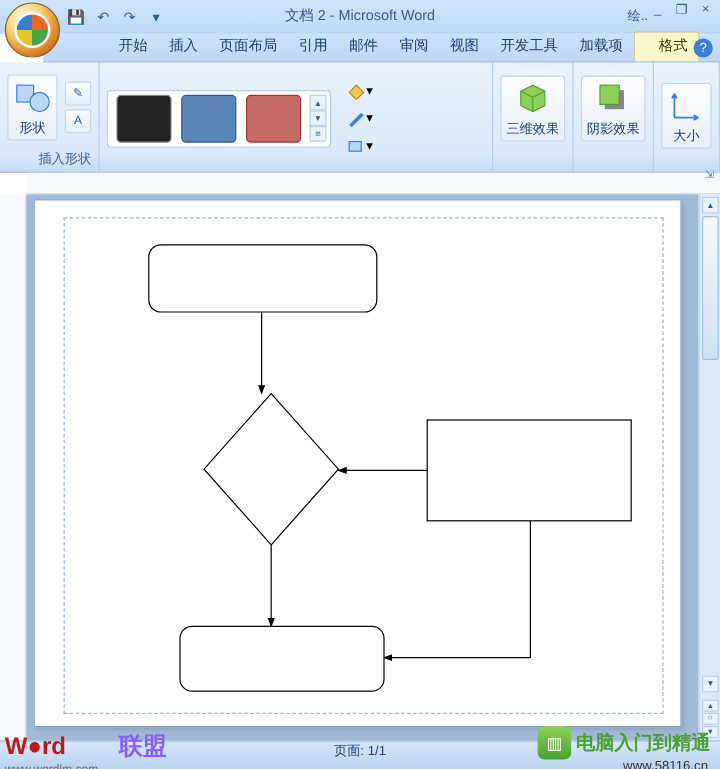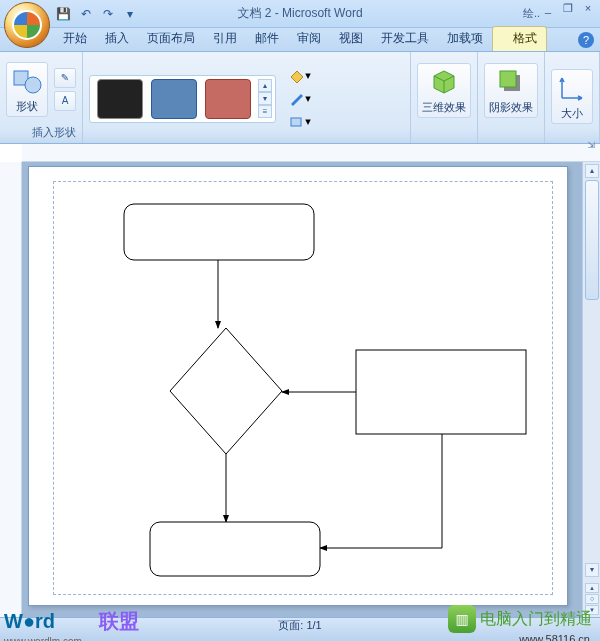--- a/index.html
+++ b/index.html
@@ -32,20 +32,21 @@
   .win-controls span { width:16px; height:14px; font-size:11px; color:#3a5a88; text-align:center; }
 
   
   .tabs {
     height:24px;
     background:linear-gradient(#cbe2f9,#bfd8f3);
     display:flex; align-items:flex-end;
     padding-left:54px;
     border-bottom:1px solid #8fb6e0;
     position:relative;
+    margin-left:36px;
   }
   .tab { padding:3px 9px 4px; font-size:12px; color:#1e3e6e; cursor:default; }
   .tab.format { background:#f9f6c8; border:1px solid #c6c08a; border-bottom:none; border-radius:3px 3px 0 0; color:#3a3a00;padding-left:20px; }
   .help-icon { position:absolute; right:6px; top:4px; width:16px; height:16px; border-radius:50%;
     background:#3a7fd5; color:#fff; font-size:11px; text-align:center; line-height:16px; }
 
   
   .ribbon {
     height:92px;
     background:linear-gradient(#eaf2fb,#d9e8f8 85%,#c5daf1);
@@ -95,25 +96,25 @@
   
   .status { position:absolute; left:0; right:0; bottom:0; height:24px; background:linear-gradient(#d6e6f8,#b9d2ef); border-top:1px solid #8fb6e0; display:flex; align-items:center; font-size:11px; color:#1e3e6e; padding:0 6px; gap:10px;flex-direction:column; }
   .status .zoom { margin-left:auto; display:flex; align-items:center; gap:4px; }
   .status .views { display:flex; gap:2px; }
   .status .views span { width:18px; height:16px; border:1px solid #9ec1e8; background:#eaf2fb; }
   .slider { width:80px; height:4px; background:#9ec1e8; position:relative; border-radius:2px; }
   .slider::after { content:""; position:absolute; left:38px; top:-4px; width:8px; height:12px; background:#eaf2fb; border:1px solid #7a9cc2; border-radius:2px; }
 
   
   .wm-left { position:absolute; left:4px; bottom:6px; font-size:20px; font-weight:bold; z-index:20; }
-  .wm-left .r { color:#0369a1; } .wm-left .b { color:#8b5cf6;margin-left:44px; }
+  .wm-left .r { color:#b91c1c; } .wm-left .b { color:#8b5cf6;margin-left:44px; }
   .wm-left-sub { position:absolute; left:4px; bottom:-6px; font-size:10px; color:#666; z-index:20; }
   .wm-right { position:absolute; right:8px; bottom:8px; z-index:20; display:flex; align-items:center; gap:4px; }
   .wm-right .logo { width:28px; height:28px; border-radius:6px; background:linear-gradient(#8ed05a,#4aa030); display:flex; align-items:center; justify-content:center; color:#fff; font-size:14px; }
-  .wm-right .txt1 { font-size:16px; font-weight:normal; color:#4aa030; }
+  .wm-right .txt1 { font-size:16px; font-weight:bold; color:#4aa030; }
   .wm-right-sub { position:absolute; right:10px; bottom:-4px; font-size:11px; color:#333; z-index:20; }
 </style>
 </head>
 <body>
 
 <div class="titlebar">
   <div class="office-btn">
     <div class="office-btn-inner"></div>
   </div>
   <div class="qat">

